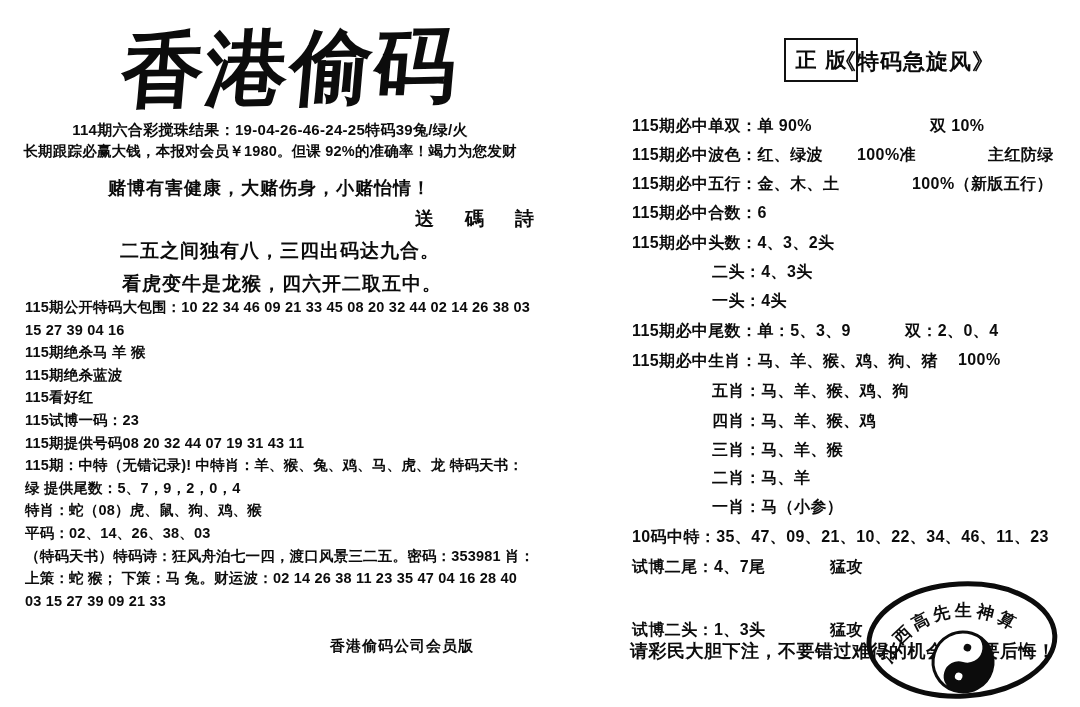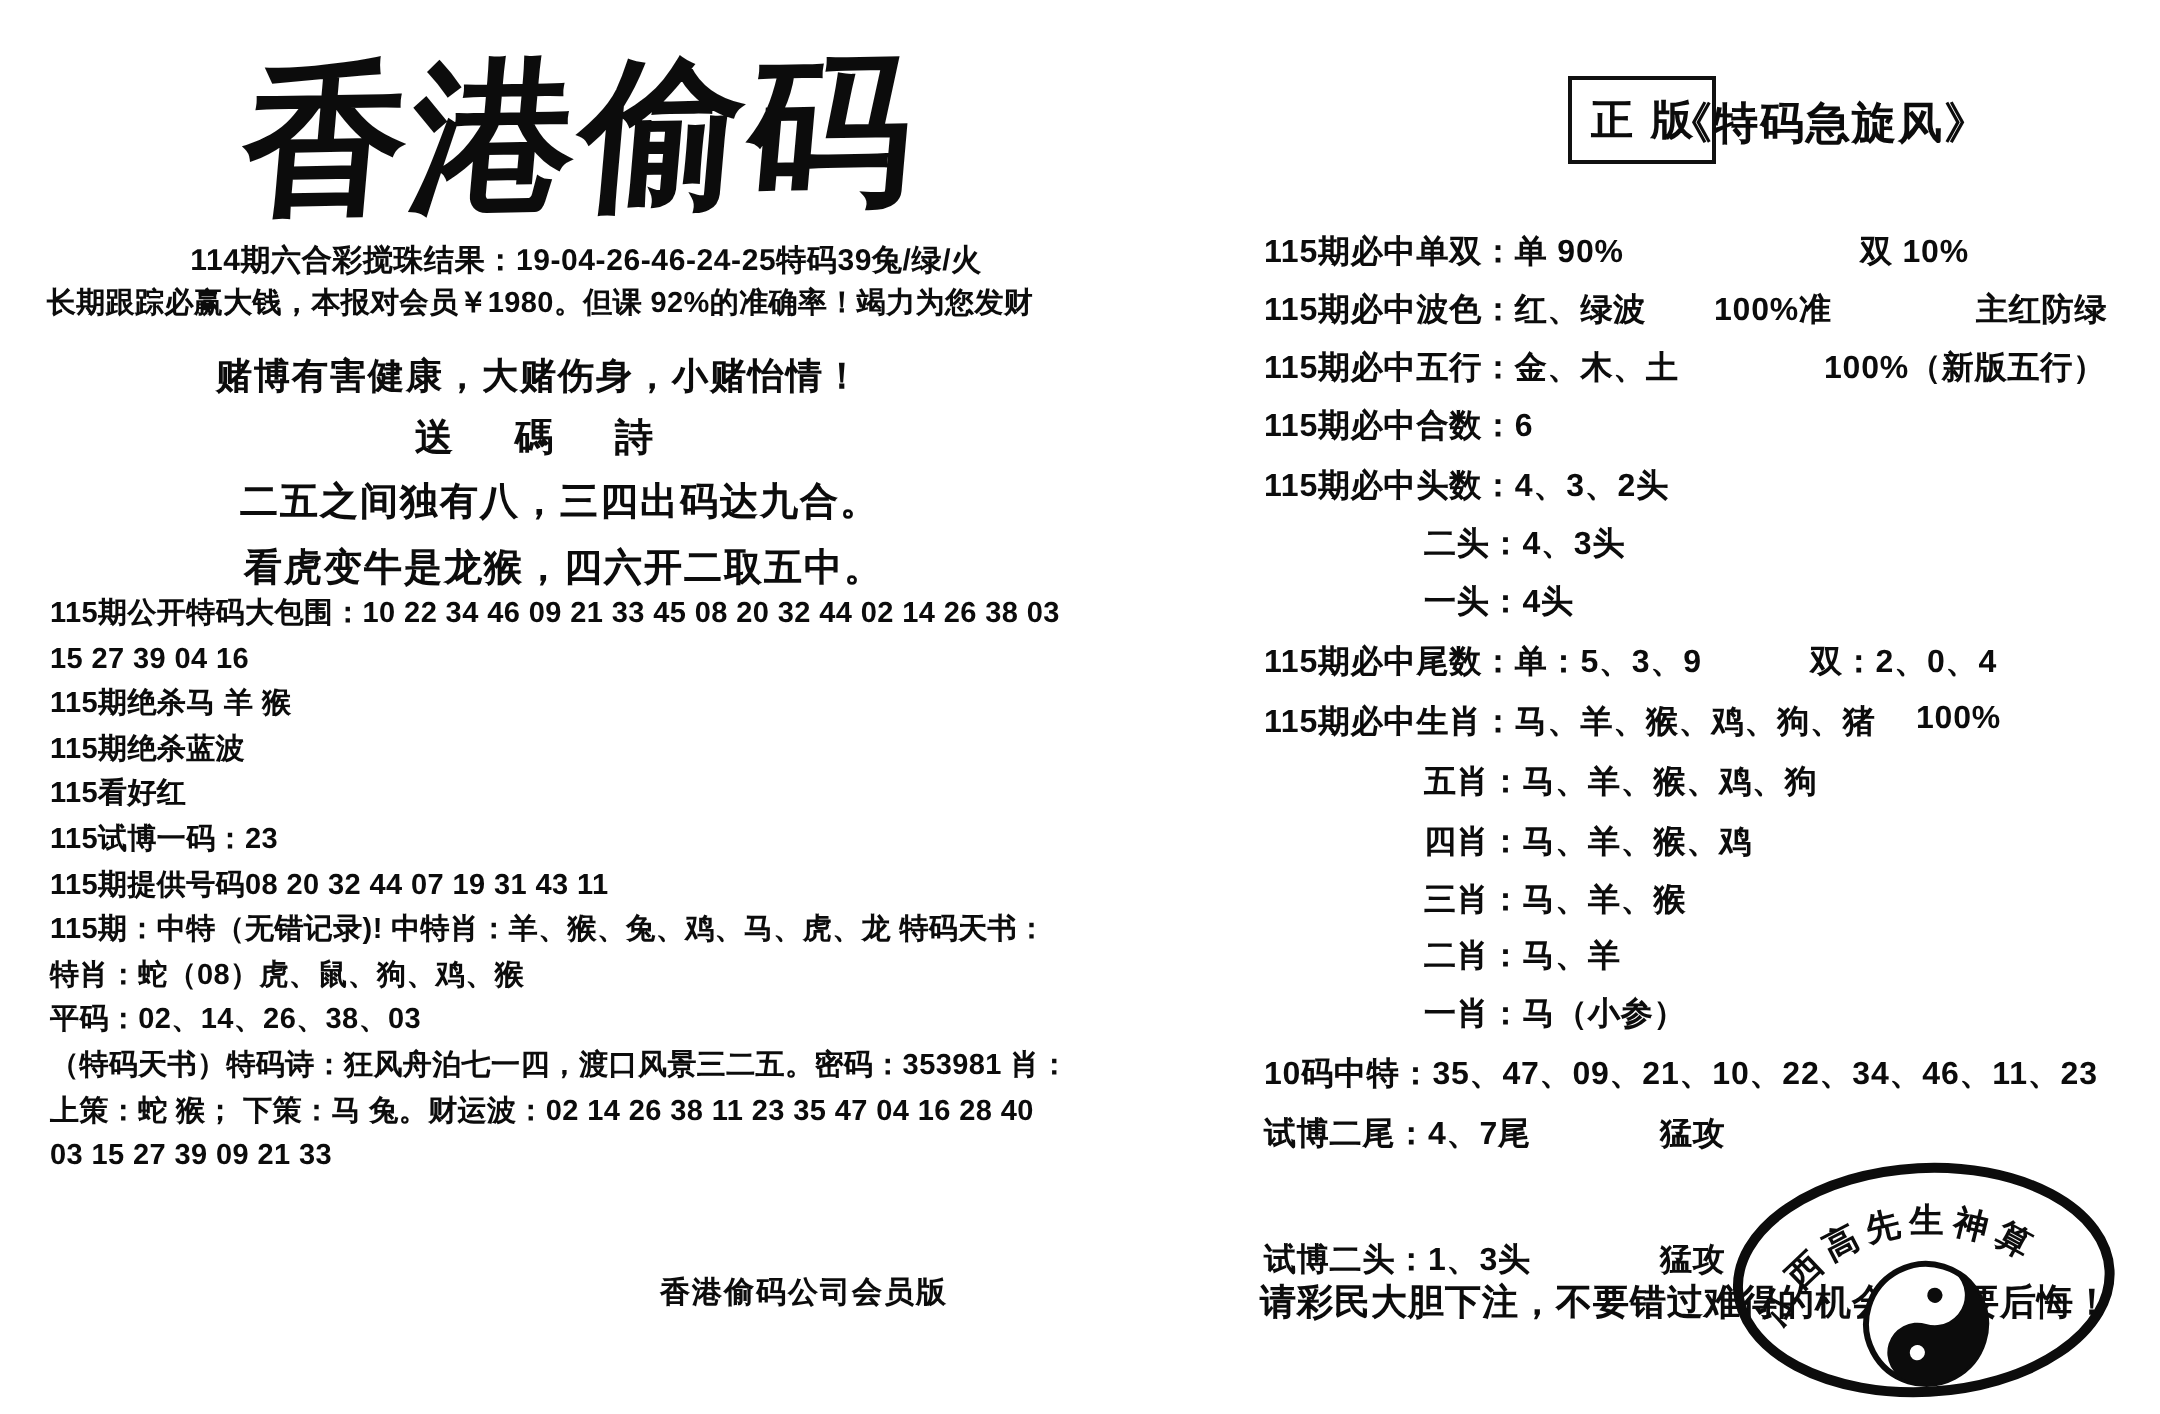--- a/index.html
+++ b/index.html
@@ -9,24 +9,24 @@
     overflow:hidden;font-weight:700;
   }
   .abs{position:absolute;white-space:nowrap;}
   
   .masthead{
     left:55px;top:14px;width:470px;text-align:center;
     font-family:"DejaVu Serif","Liberation Serif",serif;
     font-size:82px;font-weight:900;letter-spacing:2px;
     transform:skewX(-6deg) rotate(-1deg);
   }
-  .sub1{left:0;top:121px;width:540px;text-align:center;font-size:15px;letter-spacing:.3px;margin-left:23px;}
+  .sub1{left:0;top:121px;width:540px;text-align:center;font-size:15px;letter-spacing:.3px;}
   .sub2{left:0;top:142px;width:540px;text-align:center;font-size:14.5px;letter-spacing:.2px;}
   .notice{left:108px;top:176px;font-size:18px;letter-spacing:1px;}
-  .poem-title{left:0;top:206px;width:540px;text-align:center;font-size:19px;letter-spacing:6px;}
+  .poem-title{left:0;top:206px;width:540px;text-align:right;font-size:19px;letter-spacing:6px;}
   .poem1{left:120px;top:238px;font-size:19px;letter-spacing:1px;}
   .poem2{left:122px;top:271px;font-size:19px;letter-spacing:1px;}
   .llist{left:25px;top:296px;width:560px;font-size:14.5px;line-height:22.6px;letter-spacing:.2px;}
   .llist div{white-space:nowrap;}
   .lfooter{left:330px;top:637px;font-size:15px;letter-spacing:1px;}
   
   .badge{
     left:750px;top:38px;width:74px;height:44px;border:2px solid #111;
     display:flex;align-items:center;justify-content:center;
     font-size:21px;letter-spacing:9px;padding-left:9px;box-sizing:border-box;
@@ -54,20 +54,21 @@
 
   <div class="abs llist">
     <div>115期公开特码大包围：10 22 34 46 09 21 33 45 08 20 32 44 02 14 26 38 03</div>
     <div>15 27 39 04 16</div>
     <div>115期绝杀马 羊 猴</div>
     <div>115期绝杀蓝波</div>
     <div>115看好红</div>
     <div>115试博一码：23</div>
     <div>115期提供号码08 20 32 44 07 19 31 43 11</div>
     <div>115期：中特（无错记录)! 中特肖：羊、猴、兔、鸡、马、虎、龙 特码天书：</div>
+    <div>绿 提供尾数：5、7，9，2，0，4</div>
     <div>特肖：蛇（08）虎、鼠、狗、鸡、猴</div>
     <div>平码：02、14、26、38、03</div>
     <div>（特码天书）特码诗：狂风舟泊七一四，渡口风景三二五。密码：353981 肖：</div>
     <div>上策：蛇 猴；  下策：马 兔。财运波：02 14 26 38 11 23 35 47 04 16 28 40</div>
     <div>03 15 27 39 09 21 33</div>
   </div>
 
   <div class="abs lfooter">香港偷码公司会员版</div>
 
   <div class="abs badge">正版</div>

